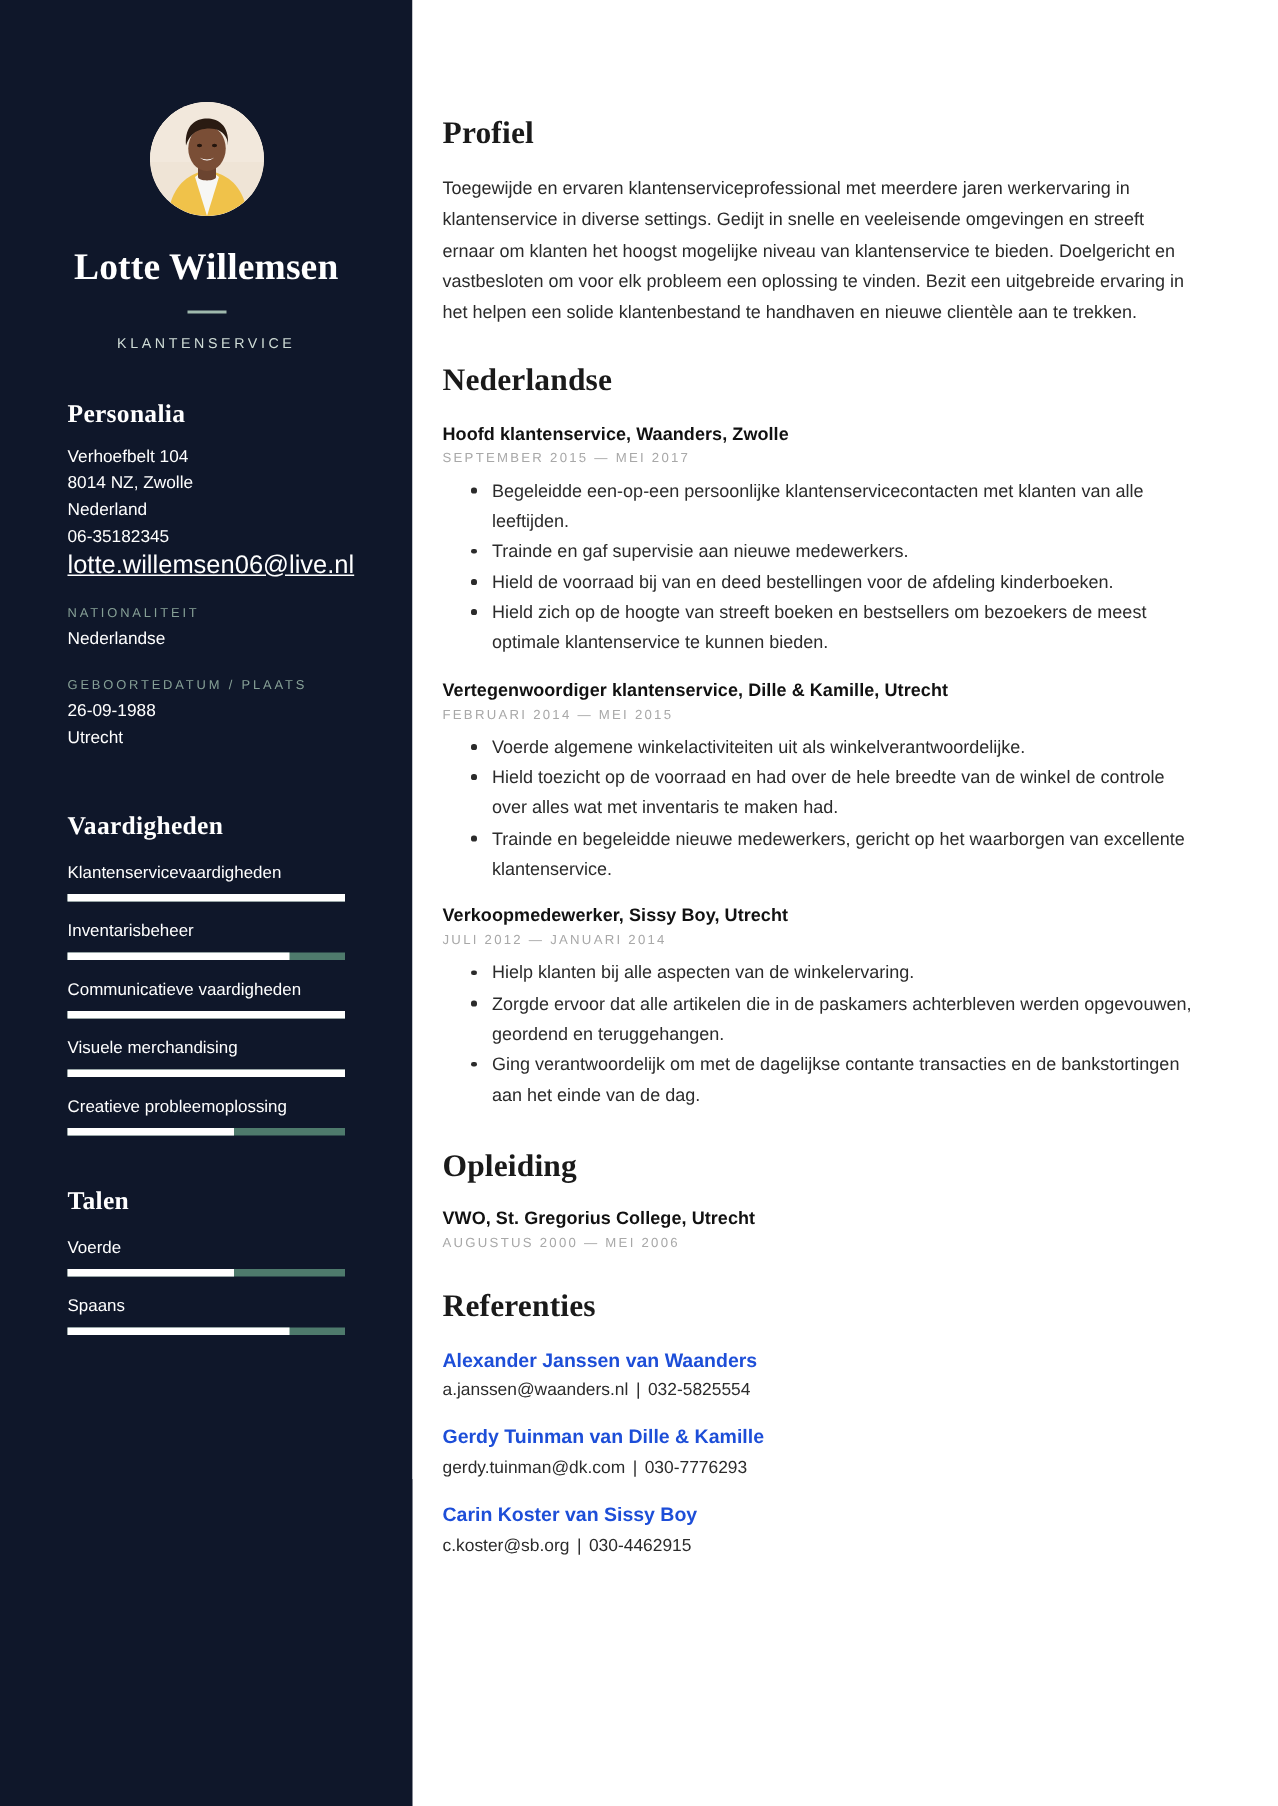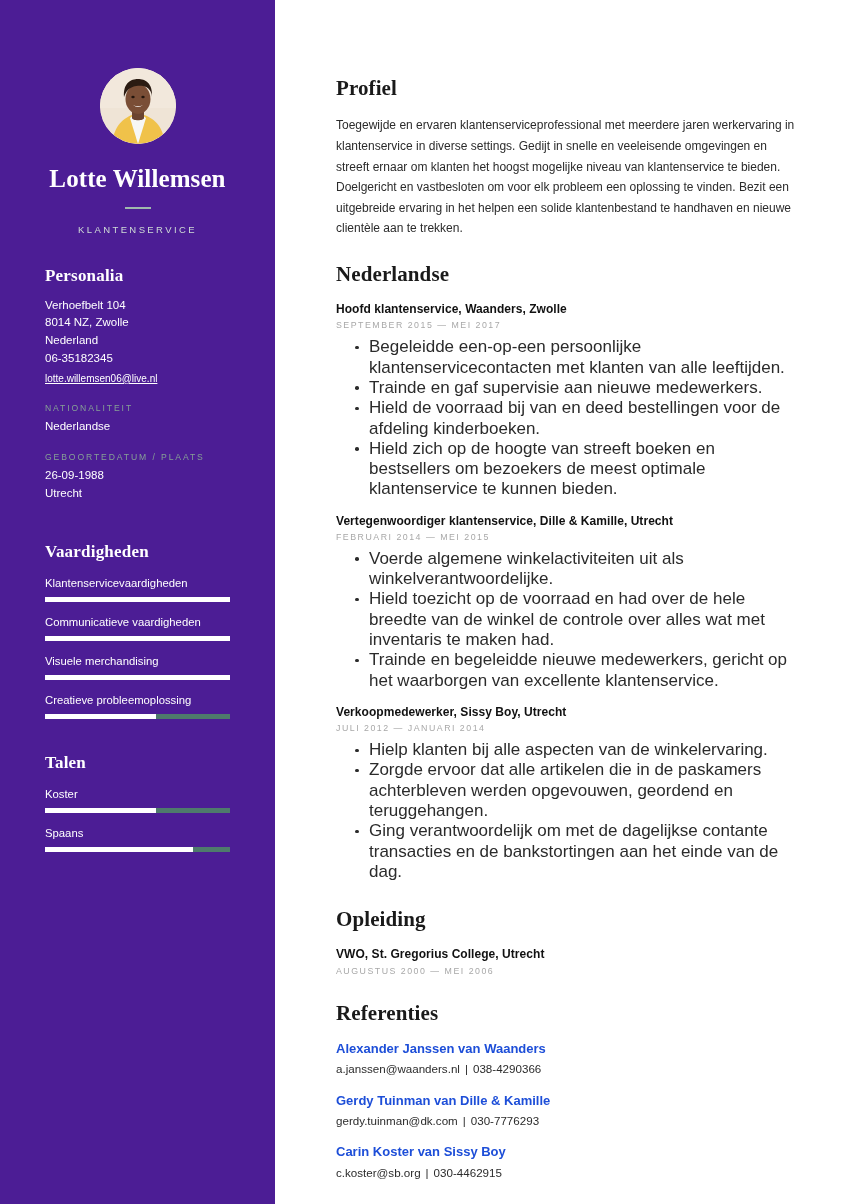--- a/index.html
+++ b/index.html
@@ -17,21 +17,21 @@
     box-sizing: border-box;
   }
 
   
   .sidebar {
     position: absolute;
     left: 0;
     top: 0;
     width: 275px;
     height: 1204px;
-    background: #4c1d95;
+    background: #0f172a;
     box-sizing: border-box;
     padding: 0 45px;
   }
 
   .avatar-wrap {
     margin-top: 68px;
     display: flex;
     justify-content: center;
   }
   .avatar {
@@ -83,21 +83,21 @@
 
   .pers-line {
     color: #ffffff;
     font-size: 11.5px;
     line-height: 17.8px;
     margin-top: 0;
   }
   .pers-list { margin-top: 11px; }
   .pers-email {
     color: #ffffff;
-    font-size: 10px;
+    font-size: 17px;
     line-height: 17.8px;
     text-decoration: underline;
     display: inline-block;
     text-align: right;
   }
   .pers-label {
     color: #86a096;
     font-size: 8.6px;
     letter-spacing: 1.9px;
     margin-top: 16px;
@@ -126,21 +126,21 @@
   }
 
   
   .main {
     position: absolute;
     left: 275px;
     top: 0;
     width: 577px;
     height: 986px;
     box-sizing: border-box;
-    padding: 62px 52px 0 61px;
+    padding: 62px 52px 0 20px;
     background: #ffffff;
   }
 
   .main-h {
     font-family: "Liberation Serif", serif;
     font-weight: bold;
     font-size: 21px;
     color: #1a1a1a;
     letter-spacing: 0.1px;
     line-height: 1.2;
@@ -170,21 +170,21 @@
     letter-spacing: 1.5px;
     color: #a8a8a8;
   }
   .entry ul {
     margin: 7px 0 0 0;
     padding-left: 33px;
     list-style: none;
   }
   .entry ul li {
     position: relative;
-    font-size: 17px;
+    font-size: 12px;
     line-height: 20.3px;
     color: #2b2b2b;
   }
   .entry ul li::before {
     content: "";
     position: absolute;
     left: -14px;
     top: 8.5px;
     width: 3.5px;
     height: 3.5px;
@@ -271,20 +271,26 @@
 
     <div class="side-h vaardigheden">Vaardigheden</div>
     <div id="skills-list">
         <div class="skill">
           <div class="skill-name">Klantenservicevaardigheden</div>
           <div class="bar">
             <i style="width: 100%;"></i>
           </div>
         </div>
         <div class="skill">
+          <div class="skill-name">Inventarisbeheer</div>
+          <div class="bar">
+            <i style="width: 80%;"></i>
+          </div>
+        </div>
+        <div class="skill">
           <div class="skill-name">Communicatieve vaardigheden</div>
           <div class="bar">
             <i style="width: 100%;"></i>
           </div>
         </div>
         <div class="skill">
           <div class="skill-name">Visuele merchandising</div>
           <div class="bar">
             <i style="width: 100%;"></i>
           </div>
@@ -293,21 +299,21 @@
           <div class="skill-name">Creatieve probleemoplossing</div>
           <div class="bar">
             <i style="width: 60%;"></i>
           </div>
         </div>
       </div>
 
     <div class="side-h talen">Talen</div>
     <div id="languages-list">
         <div class="skill">
-          <div class="skill-name">Koster</div>
+          <div class="skill-name">Voerde</div>
           <div class="bar">
             <i style="width: 60%;"></i>
           </div>
         </div>
         <div class="skill">
           <div class="skill-name">Spaans</div>
           <div class="bar">
             <i style="width: 80%;"></i>
           </div>
         </div>
@@ -357,21 +363,21 @@
         <div class="edu-entry">
           <div class="entry-title">VWO, St. Gregorius College, Utrecht</div>
           <div class="entry-date">AUGUSTUS 2000 — MEI 2006</div>
         </div>
       </div>
 
     <h1 class="main-h ref">Referenties</h1>
     <div id="references-list">
         <div class="ref-entry first">
           <div class="ref-name">Alexander Janssen van Waanders</div>
-          <div class="ref-contact"><span>a.janssen@waanders.nl</span><span class="ref-sep">|</span><span>038-4290366</span></div>
+          <div class="ref-contact"><span>a.janssen@waanders.nl</span><span class="ref-sep">|</span><span>032-5825554</span></div>
         </div>
         <div class="ref-entry">
           <div class="ref-name">Gerdy Tuinman van Dille &amp; Kamille</div>
           <div class="ref-contact"><span>gerdy.tuinman@dk.com</span><span class="ref-sep">|</span><span>030-7776293</span></div>
         </div>
         <div class="ref-entry">
           <div class="ref-name">Carin Koster van Sissy Boy</div>
           <div class="ref-contact"><span>c.koster@sb.org</span><span class="ref-sep">|</span><span>030-4462915</span></div>
         </div>
       </div>

